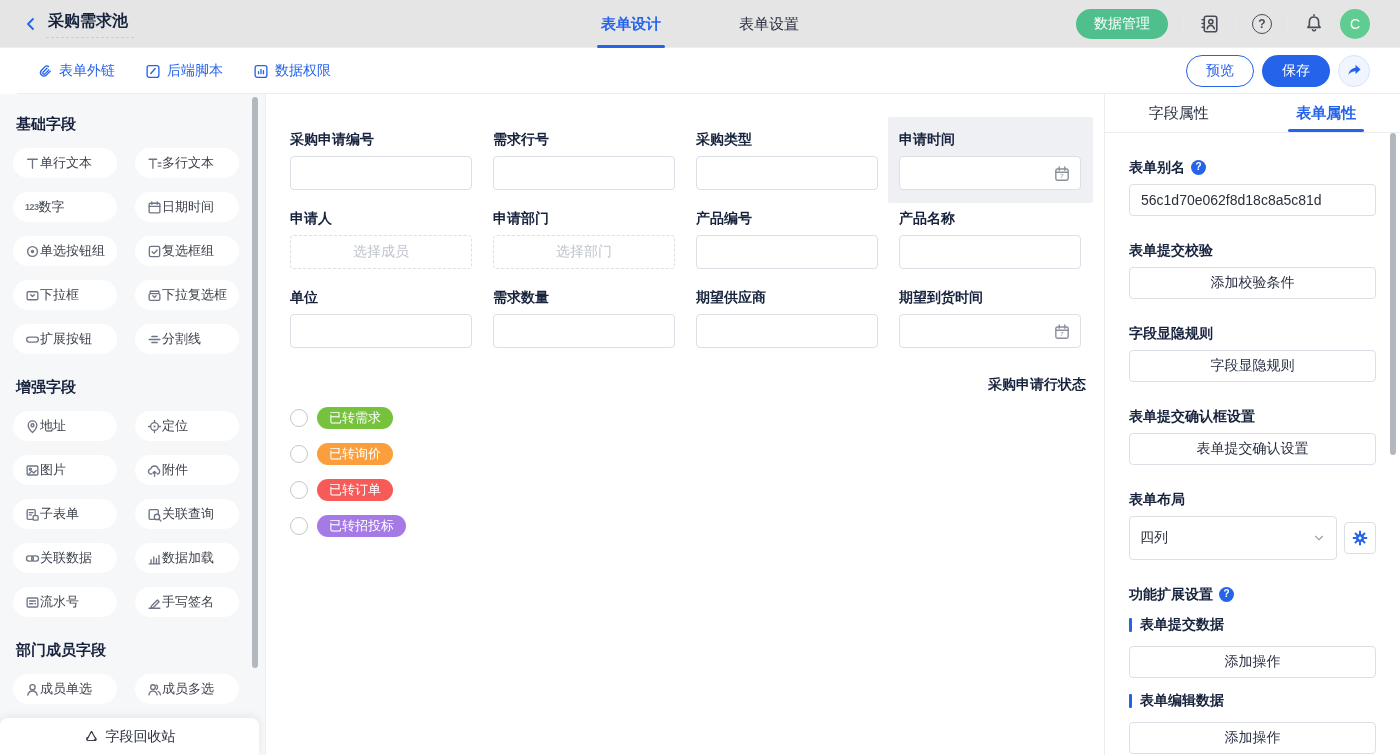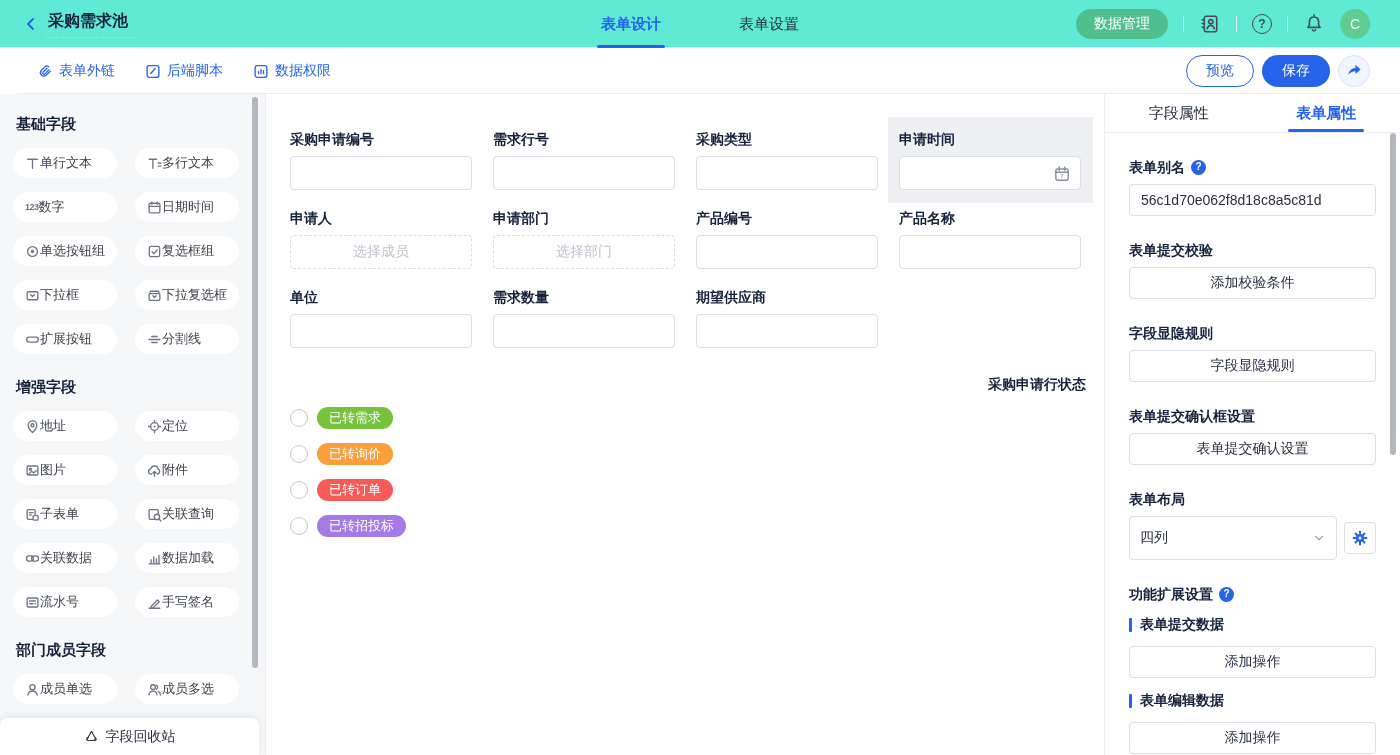--- a/index.html
+++ b/index.html
@@ -6,21 +6,21 @@
   html,body { width:1400px; height:755px; }
   body {
     font-family: "Liberation Sans", "DejaVu Sans", sans-serif;
     background:#fff; color:#17233d; position:relative; overflow:hidden;
     font-size:14px;
   }
   svg { display:block; }
   .ic { stroke:currentColor; fill:none; stroke-width:1.25; stroke-linecap:round; stroke-linejoin:round; }
 
   
-  .topbar { position:absolute; top:0; left:0; right:0; height:48px; background:#5eead4;
+  .topbar { position:absolute; top:0; left:0; right:0; height:48px; background:#e5e5e5;
             border-bottom:1px solid #ebedf1; display:flex; align-items:center; padding:0 30px 0 20px; z-index:30;}
   .back-btn { width:22px; height:22px; display:flex; align-items:center; justify-content:center; color:#2563eb; cursor:pointer; }
   .form-title { font-size:16px; font-weight:700; color:#17233d; margin-left:4px;
                 padding:2px 6px 5px 2px; border-bottom:1px dashed #c9cdd6; }
   .top-tabs { position:absolute; left:50%; transform:translateX(-50%); top:0; height:48px;
               display:flex; gap:70px; }
   .top-tab { height:48px; display:flex; align-items:center; font-size:15px; color:#2a3042;
              position:relative; cursor:pointer; padding:0 4px; }
   .top-tab.active { color:#2563eb; font-weight:600; }
   .top-tab.active::after { content:""; position:absolute; left:0; right:0; bottom:0; height:3px; background:#2563eb; border-radius:2px; }
@@ -426,20 +426,30 @@
         <div class="f-input"></div>
       </div>
       <div class="field">
         <div class="f-label">需求数量</div>
         <div class="f-input"></div>
       </div>
       <div class="field">
         <div class="f-label">期望供应商</div>
         <div class="f-input"></div>
       </div>
+      <div class="field">
+        <div class="f-label">期望到货时间</div>
+        <div class="f-input">
+          <svg class="date-icon ic" viewBox="0 0 16 16">
+            <rect x="2.5" y="3.5" width="11" height="10" rx="1.5"></rect>
+            <path d="M5.5 1.8V4.6M10.5 1.8V4.6M2.5 6.5h11"></path>
+            <text x="8" y="11.8" font-size="5.5" text-anchor="middle" fill="currentColor" stroke="none">7</text>
+          </svg>
+        </div>
+      </div>
     </div>
 
     <div class="radio-group">
       <div class="rg-label">采购申请行状态</div>
       <div class="rg-options">
         <div class="rg-row">
           <span class="radio-circle"></span>
           <span class="status-tag" style="background: rgb(118, 194, 60);">已转需求</span>
         </div>
         <div class="rg-row">

